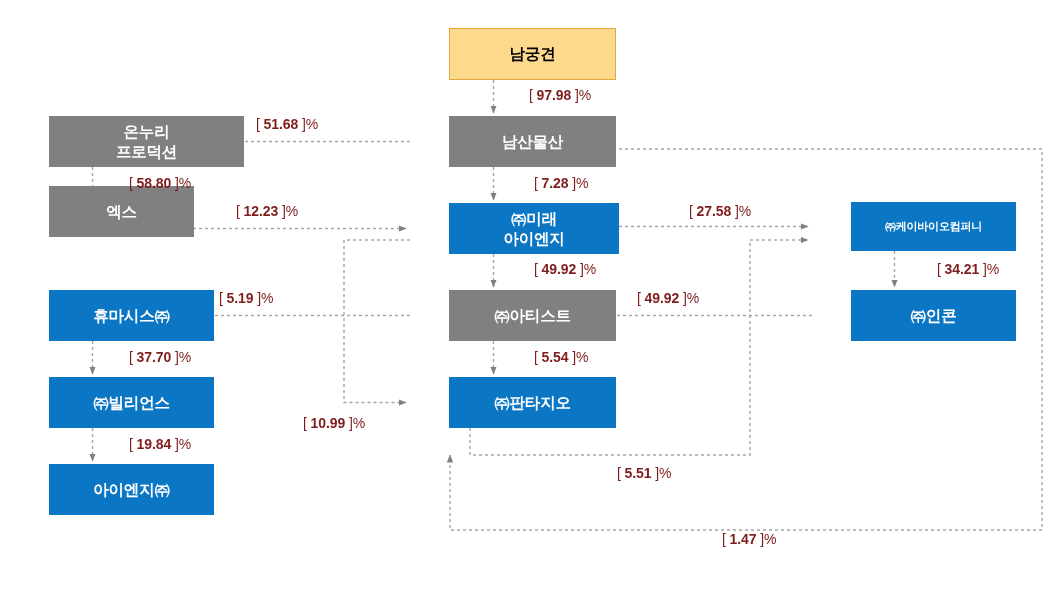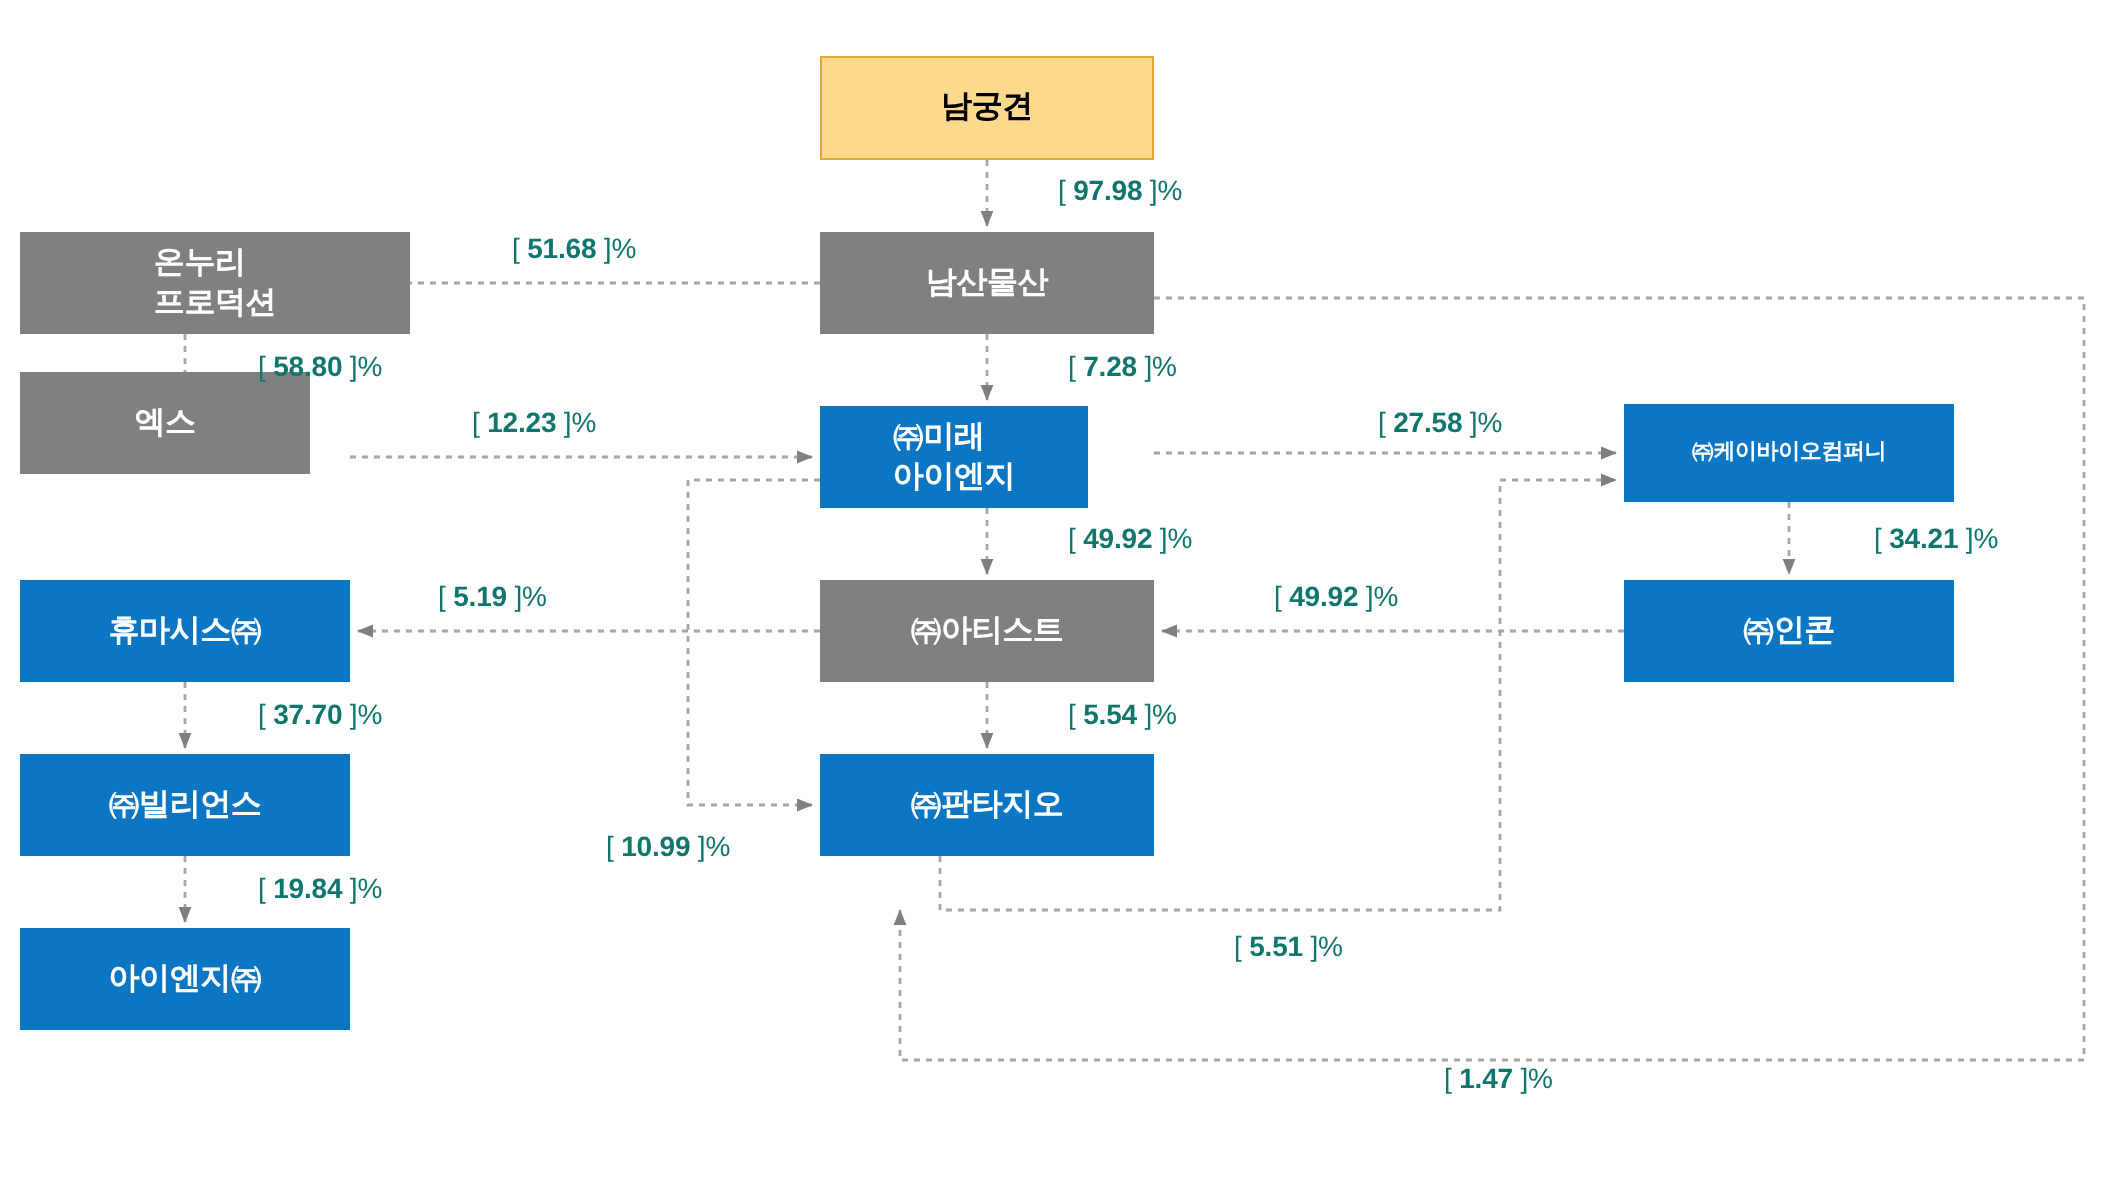--- a/index.html
+++ b/index.html
@@ -24,44 +24,45 @@
     width: 1058px;
     height: 600px;
     pointer-events: none;
   }
   .node {
     position: absolute;
     box-sizing: border-box;
     display: flex;
     align-items: center;
     justify-content: center;
-    text-align: left;
+    text-align: center;
     font-size: 15.5px;
     font-weight: bold;
     line-height: 1.25;
     letter-spacing: -0.2px;
     white-space: pre-line;
+    margin-left: 39px;
   }
   .node.gray {
     background: #808080;
     color: #ffffff;
   }
   .node.blue {
     background: #0b76c4;
     color: #ffffff;
   }
   .node.yellow {
     background: #fcd98c;
     color: #000000;
     border: 1px solid #e0a93a;
   }
   .edge-label {
     position: absolute;
     font-size: 14px;
-    color: #0f766e;
+    color: #7f1d1d;
     white-space: nowrap;
     letter-spacing: -0.1px;
   }
   .edge-label .num {
     font-weight: bold;
   }
   .edge-label .brk {
     font-weight: normal;
   }
 </style>
@@ -122,21 +123,21 @@
 
   <div class="node gray" style="left:10px;top:116px;width:195px;height:51px;">
     <span class="lbl">온누리
 프로덕션</span>
   </div>
 
   <div class="node gray" style="left:10px;top:186px;width:145px;height:51px;">
     <span class="lbl">엑스</span>
   </div>
 
-  <div class="node blue" style="left:410px;top:203px;width:134px;height:51px;">
+  <div class="node blue" style="left:410px;top:203px;width:170px;height:51px;">
     <span class="lbl">㈜미래
 아이엔지</span>
   </div>
 
   <div class="node blue" style="left:812px;top:202px;width:165px;height:49px;font-size:11px;">
     <span class="lbl">㈜케이바이오컴퍼니</span>
   </div>
 
   <div class="node blue" style="left:10px;top:290px;width:165px;height:51px;">
     <span class="lbl">휴마시스㈜</span>

